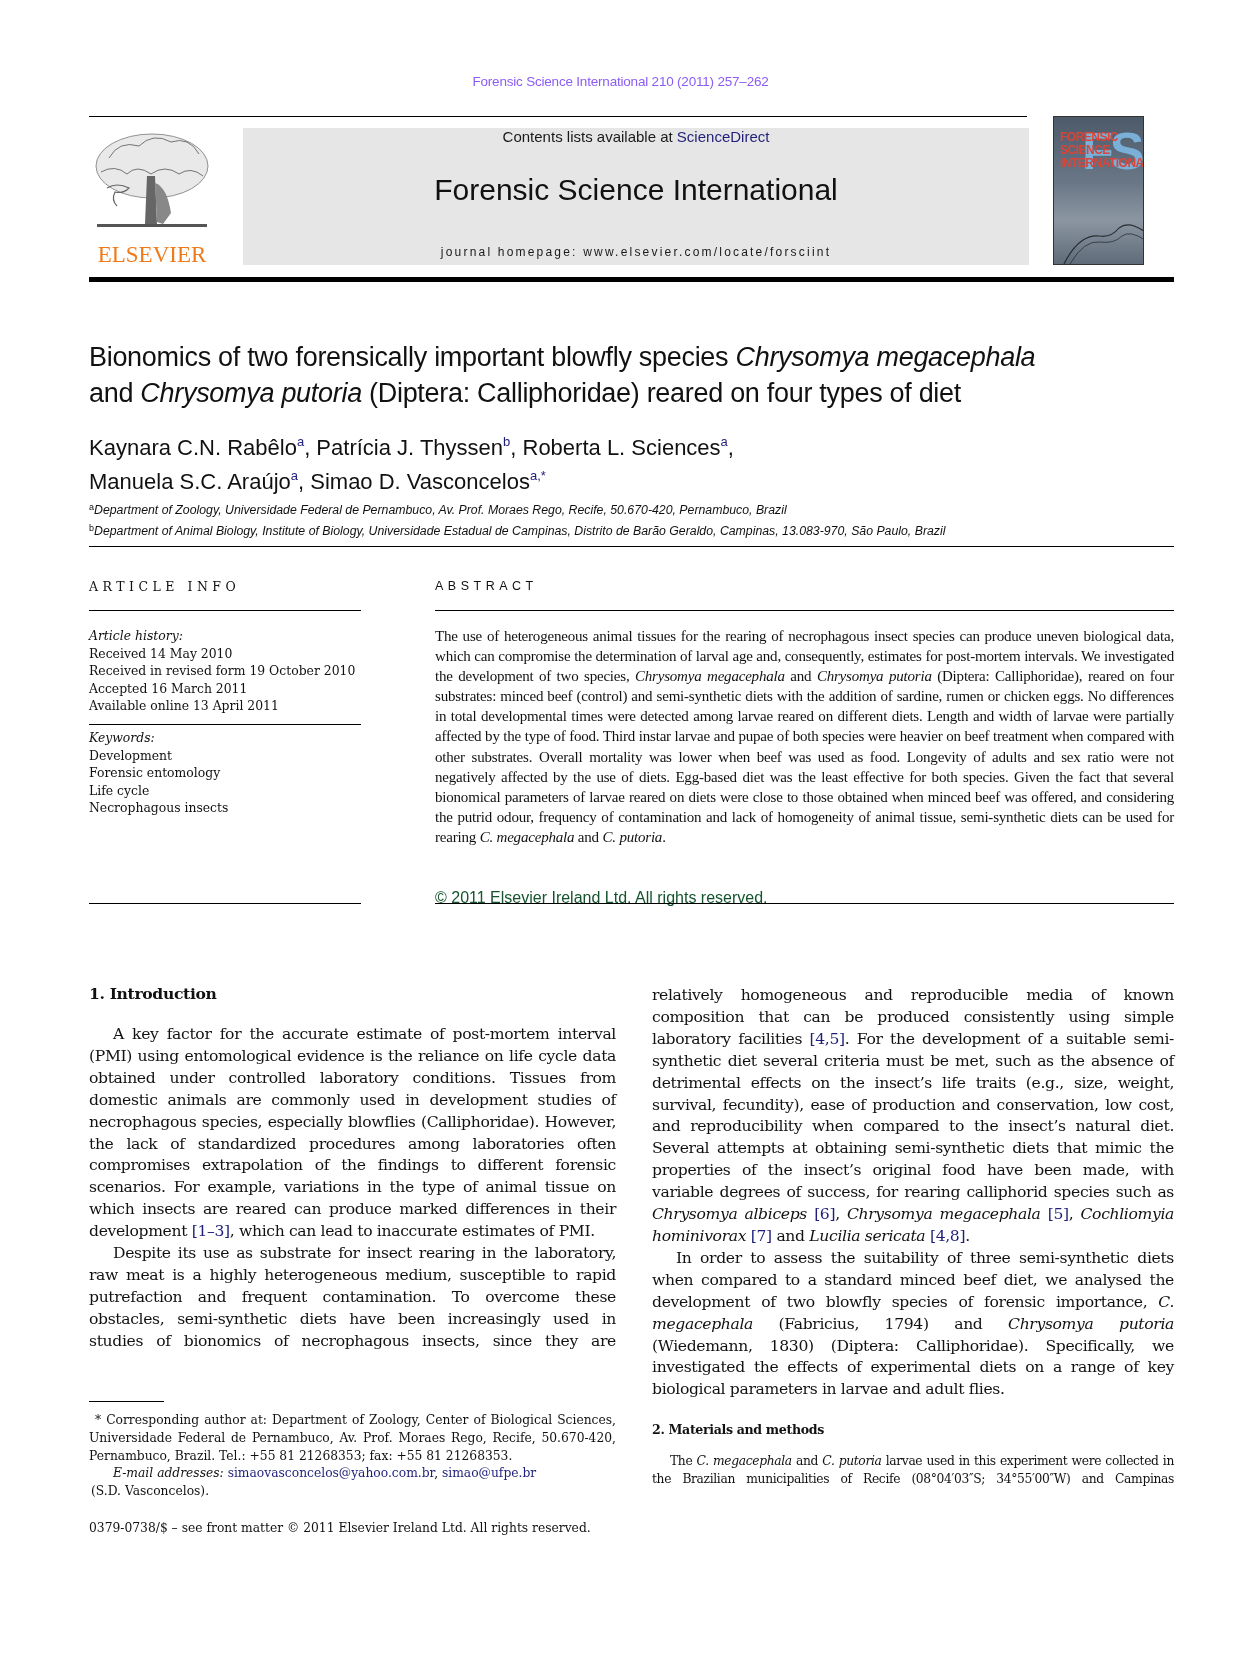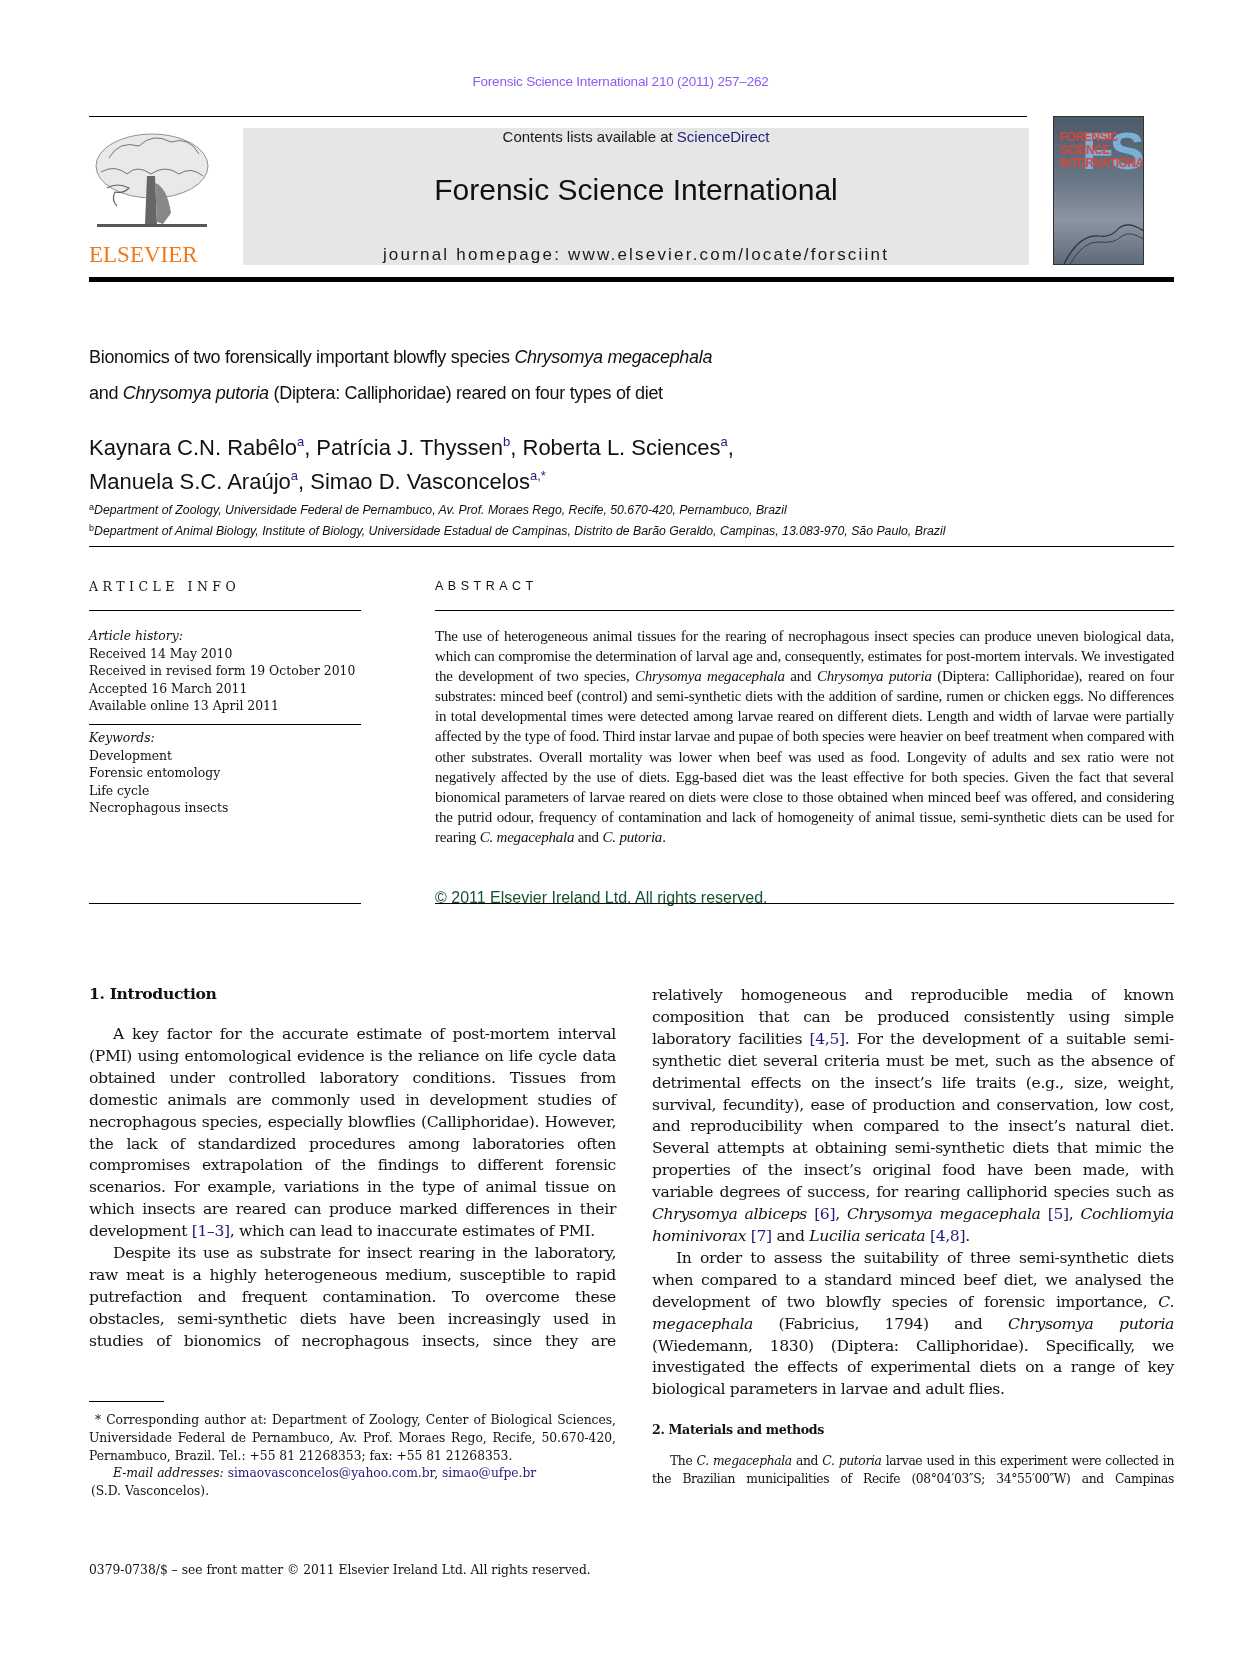--- a/index.html
+++ b/index.html
@@ -3,47 +3,47 @@
 <meta charset="utf-8">
 <style>
   * { margin: 0; padding: 0; box-sizing: border-box; }
   html, body { width: 1241px; height: 1654px; background: #ffffff; }
   body { position: relative; font-family: "DejaVu Serif", serif; color: #1a1a1a; overflow: hidden; }
   .abs { position: absolute; }
   .link { color: #1f1f7a; }
   .citation-line { left: 0; width: 1241px; top: 74px; text-align: center; font-family: "Liberation Sans", sans-serif; font-size: 13.5px; color: #8b5cf6; letter-spacing: -0.2px; }
   .top-rule { left: 89px; top: 116px; width: 938px; height: 1px; background: #000; }
   .logo { left: 89px; top: 128px; width: 126px; height: 140px; }
-  .logo-text { position: absolute; left: 0; bottom: 0; width: 126px; text-align: left; font-family: "Liberation Serif", serif; font-size: 23px; color: #f07a1a; letter-spacing: 0px; }
+  .logo-text { position: absolute; left: 0; bottom: 0; width: 126px; text-align: center; font-family: "Liberation Serif", serif; font-size: 23px; color: #f07a1a; letter-spacing: 0px; }
   .grey-box { left: 243px; top: 128px; width: 786px; height: 137px; background: #e6e6e6; }
   .contents { position: absolute; left: 0; top: 0; width: 100%; text-align: center; font-family: "Liberation Sans", sans-serif; font-size: 15px; color: #1a1a1a; padding-top: 0px; }
   .journal-title { position: absolute; left: 0; top: 45px; width: 100%; text-align: center; font-family: "Liberation Sans", sans-serif; font-size: 30px; color: #111; }
-  .homepage { position: absolute; left: 0; top: 117px; width: 100%; text-align: center; font-family: "Liberation Sans", sans-serif; font-size: 17px; letter-spacing: 2.2px; color: #1a1a1a; }
+  .homepage { position: absolute; left: 0; top: 117px; width: 100%; text-align: center; font-family: "Liberation Sans", sans-serif; font-size: 12px; letter-spacing: 2.2px; color: #1a1a1a; }
   .cover { left: 1053px; top: 116px; width: 91px; height: 149px; border: 1px solid #333; background: linear-gradient(180deg, #4d5a6a 0%, #6a7786 45%, #8b96a2 70%, #5f6b78 100%); overflow: hidden; }
   .cover-fsi { position: absolute; right: -8px; top: 4px; font-family: "Liberation Sans", sans-serif; font-weight: bold; font-size: 52px; color: #7ab0d8; letter-spacing: -4px; }
   .cover-title { position: absolute; left: 6px; top: 14px; font-family: "Liberation Sans", sans-serif; font-size: 12px; line-height: 13px; color: #d8463a; font-weight: bold; letter-spacing: -0.5px; }
   .thick-rule { left: 89px; top: 277px; width: 1085px; height: 5px; background: #000; }
-  .title { left: 89px; top: 339px; width: 1090px; font-family: "Liberation Sans", sans-serif; font-size: 18px; line-height: 36px; color: #111; letter-spacing: -0.3px; }
+  .title { left: 89px; top: 339px; width: 1090px; font-family: "Liberation Sans", sans-serif; font-size: 27px; line-height: 36px; color: #111; letter-spacing: -0.3px; }
   .authors { left: 89px; top: 428px; width: 1090px; font-family: "Liberation Sans", sans-serif; font-size: 22px; line-height: 28px; color: #111; }
   .authors sup { font-size: 13px; color: #1f1f7a; vertical-align: 9px; }
   .affils { left: 89px; top: 498px; width: 1090px; font-family: "Liberation Sans", sans-serif; font-style: italic; font-size: 12.3px; line-height: 18px; color: #111; }
   .affils sup { font-style: normal; font-size: 9px; vertical-align: 4px; }
   .rule { height: 1px; background: #000; }
   .section-caps { font-family: "DejaVu Serif", serif; font-size: 12.5px; letter-spacing: 4.5px; color: #111; }
   .info { left: 89px; top: 627px; width: 277px; font-size: 12.4px; line-height: 17.6px; color: #111; }
   .info .it { font-style: italic; }
   .abstract { left: 435px; top: 626px; width: 739px; font-family: Liberation Serif, serif; font-size: 15px; line-height: 20.1px; text-align: justify; color: #111; letter-spacing: -0.2px; }
   .copyright { left: 435px; top: 889px; width: 739px; text-align: left; font-family: "Liberation Sans", sans-serif; font-size: 16px; color: #14532d; }
   .col { font-family: "DejaVu Serif", serif; font-size: 15.6px; line-height: 21.9px; text-align: justify; color: #111; letter-spacing: -0.35px; }
   .col-left { left: 89px; top: 1024px; width: 527px; }
   .col-right { left: 652px; top: 985px; width: 522px; }
   .h1 { font-weight: bold; font-size: 15.6px; }
   .para { text-indent: 24px; }
   .footnote { left: 89px; top: 1412px; width: 527px; font-size: 12.3px; line-height: 17.8px; color: #111; text-align: justify; }
-  .footer { left: 89px; top: 1520px; width: 527px; font-size: 12.3px; line-height: 17.8px; color: #111; margin-top: 42px; }
+  .footer { left: 89px; top: 1520px; width: 527px; font-size: 12.3px; line-height: 17.8px; color: #111; }
   .h2 { font-weight: bold; font-size: 12.6px; }
   .mm-para { font-size: 12.3px; line-height: 17.8px; text-indent: 18px; text-align: justify; }
   i { font-style: italic; }
 </style>
 </head>
 <body>
 
 <div class="abs citation-line">Forensic Science International 210 (2011) 257–262</div>
 <div class="abs top-rule"></div>
 

